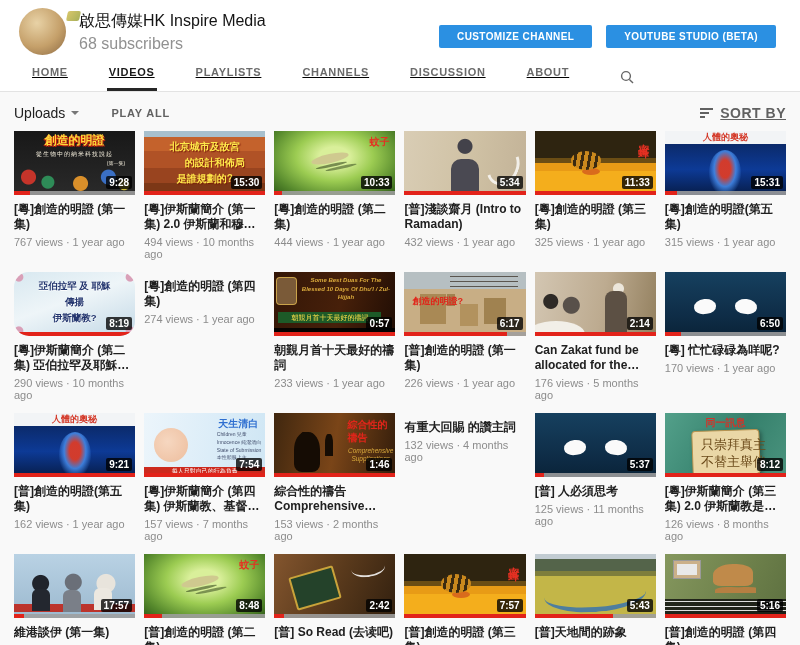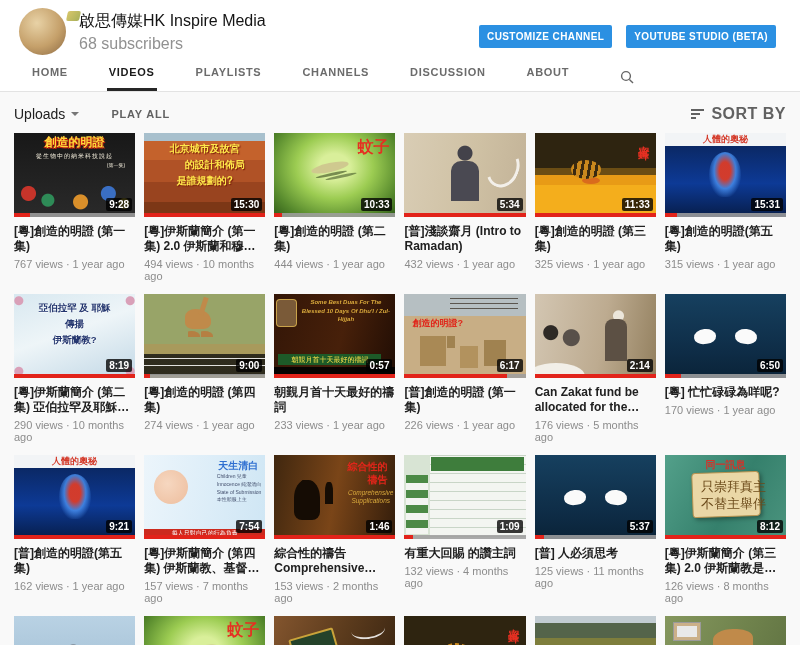--- a/index.html
+++ b/index.html
@@ -13,48 +13,48 @@
   .avatar { width:47px; height:47px; border-radius:50%; position:relative;
     background:radial-gradient(circle at 38% 32%, #e8d2a6, #c5a06a 55%, #97744a 90%);
     cursor:pointer; }
   .avatar::after { content:""; position:absolute; right:-14px; top:3px; width:13px; height:10px;
     background:linear-gradient(120deg,#d8c66a,#a8b05a); transform:skewX(-12deg); border-radius:2px; }
   .chan-name { font-size:16px; color:#141414; }
   .chan-subs { font-size:16px; color:#919191; margin-top:3px; }
   .chan-actions { display:flex; gap:14px; margin-top:17px; }
   .blue-btn { border:none; border-radius:2px; color:#fff; background:#2b90e2;
     font-family:inherit; font-size:10px; font-weight:bold; letter-spacing:.4px;
-    padding:6px 8px; cursor:pointer; }
+    padding:6px 18px; cursor:pointer; }
 
   
   .tabbar { background:#fff; display:flex; align-items:flex-end; padding:0 0 0 30px;
     border-bottom:1px solid #e3e3e3; height:32px; }
   .tab { font-size:11px; font-weight:bold; letter-spacing:.7px; color:#6b6b6b;
     padding:0 2px 10px; margin-right:37px; cursor:pointer; border-bottom:3px solid transparent; }
   .tab.active { color:#1a1a1a; border-bottom-color:#262626; }
   .search-btn { margin:0 0 7px 12px; cursor:pointer; display:inline-flex; }
 
   
   .toolbar { display:flex; align-items:center; padding:13px 14px 10px 14px; }
   .uploads { font-size:14px; color:#202020; cursor:pointer; display:flex; align-items:center; gap:6px; }
   .caret { width:0; height:0; border-left:4px solid transparent; border-right:4px solid transparent;
     border-top:4px solid #777; display:inline-block; }
   .play-all { font-size:11px; font-weight:bold; letter-spacing:.8px; color:#616161;
     margin-left:32px; cursor:pointer; }
   .sort { margin-left:auto; display:flex; align-items:center; gap:7px; cursor:pointer;
-    font-size:16px; font-weight:bold; letter-spacing:.5px; color:#616161; }
+    font-size:14px; font-weight:bold; letter-spacing:.5px; color:#616161;text-decoration:underline; }
   .sort-icon { display:inline-flex; flex-direction:column; gap:2px; }
   .sort-icon i { display:block; height:2px; background:#616161; }
   .sort-icon i:nth-child(1){width:13px;} .sort-icon i:nth-child(2){width:9px;} .sort-icon i:nth-child(3){width:5px;}
 
   
   .grid { display:grid; grid-template-columns:repeat(6,1fr); column-gap:9px; row-gap:12px;
     padding:0 14px; }
   .card { width:100%; }
-  .thumb { position:relative; height:84px; width:100%; background:#222; overflow:hidden; cursor:pointer; }
+  .thumb { position:relative; height:64px; width:100%; background:#222; overflow:hidden; cursor:pointer; }
   .dur { position:absolute; right:3px; bottom:6px; z-index:4; background:rgba(0,0,0,.78);
     color:#fff; font-size:10px; font-weight:bold; padding:1px 3px; border-radius:2px; }
   .pbar { position:absolute; left:0; right:0; bottom:0; height:4px; z-index:3;
     background:rgba(158,158,158,.88); }
   .pfill { height:100%; background:#e2231a; }
   .vtitle { margin:7px 0 4px; font-size:12px; line-height:15px; color:#202020; font-weight:bold;
     display:-webkit-box; -webkit-line-clamp:2; -webkit-box-orient:vertical; overflow:hidden; cursor:pointer; }
   .vmeta { font-size:11px; color:#8c8c8c; }
   .vmeta .dot { margin:0 3px; }
 
@@ -76,21 +76,21 @@
 
   .th-palace { background:linear-gradient(#a8c0cd 0 10%, #c4622c 10% 32%, #b05226 32% 58%, #99441f 58% 82%, #7c3716 82%); }
   .th-palace .tt { left:0; right:0; text-align:center; color:#ffe84a; font-weight:bold;
     font-size:10px; text-shadow:1px 1px 1px #7a1a08; }
   .th-palace .t0 { top:9px; } .th-palace .t1 { top:25px;margin-left:20px; } .th-palace .t2 { top:41px; }
 
   .th-mosquito { background:radial-gradient(ellipse at 50% 40%, #d9ef9a 0 18%, #9ccc52 45%, #55882c 78%, #2f5b18); }
   .th-mosquito::before { content:""; position:absolute; left:30%; top:36%; width:38px; height:9px;
     background:#cfc98f; border-radius:50%; transform:rotate(-12deg);
     box-shadow:0 7px 0 -3px rgba(40,60,20,.55), 9px 11px 0 -3px rgba(40,60,20,.5); }
-  .th-mosquito .t0 { top:4px; right:6px; color:#e53022; font-size:16px; font-weight:bold; }
+  .th-mosquito .t0 { top:4px; right:6px; color:#e53022; font-size:10px; font-weight:bold; }
 
   .th-ramadan { background:
     radial-gradient(circle at 50% 24%, #43424a 0 7px, transparent 8px),
     linear-gradient(100deg,#d9cdb5,#cfc1a4 55%,#c2b297); text-decoration: underline; }
   .th-ramadan::before { content:""; position:absolute; left:calc(50% - 14px); top:28px;
     width:28px; height:40px; background:#4a4952; border-radius:10px 10px 0 0; }
   .th-ramadan::after { content:""; position:absolute; right:7px; top:15px; width:26px; height:34px;
     border-radius:50%; border:3px solid rgba(255,255,255,.78); border-left-color:transparent;
     border-top-color:transparent; transform:rotate(22deg); }
 
@@ -106,21 +106,21 @@
   .th-body::after { content:""; position:absolute; left:calc(50% - 16px); top:19px; width:32px; height:45px;
     border-radius:50% 50% 40% 40%;
     background:radial-gradient(ellipse at 50% 42%, rgba(220,60,40,.95) 0 24%, rgba(70,140,235,.85) 48%, rgba(20,70,180,0) 75%); }
   .th-body .t0 { top:1px; left:0; right:0; text-align:center; color:#d43a2a; font-size:9px; font-weight:bold; }
 
   .th-abraham { background:
     radial-gradient(circle at 4% 8%, #d9a0b8 0 4px, transparent 5px),
     radial-gradient(circle at 96% 8%, #d9a0b8 0 4px, transparent 5px),
     radial-gradient(circle at 4% 92%, #d9a0b8 0 4px, transparent 5px),
     radial-gradient(circle at 96% 92%, #d9a0b8 0 4px, transparent 5px),
-    linear-gradient(160deg,#d8e8f0,#eef5f8 45%,#c2d8e6); }
+    linear-gradient(160deg,#d8e8f0,#eef5f8 45%,#c2d8e6); border-radius: 15px; }
   .th-abraham .tt { left:0; right:0; text-align:center; color:#23356e; font-weight:bold;
     font-size:9.5px; text-shadow:0 1px 0 rgba(255,255,255,.8); }
   .th-abraham .t0 { top:8px; } .th-abraham .t1 { top:24px; } .th-abraham .t2 { top:40px; }
 
   .th-giraffe { background:
     linear-gradient(transparent 0 76%, rgba(255,255,255,.85) 76% 77.5%, transparent 77.5% 84%, rgba(255,255,255,.85) 84% 85.5%, transparent 85.5%),
     linear-gradient(transparent 0 72%, rgba(12,12,12,.78) 72% 97%, transparent 97%),
     linear-gradient(#98a468 0 60%, #a89a5c 60%); }
   .th-giraffe::before { content:""; position:absolute; left:34%; top:18%; width:26px; height:20px;
     background:#c08a4a; border-radius:40% 60% 30% 30%;
@@ -167,21 +167,21 @@
     border-radius:50%; background:radial-gradient(circle at 40% 40%, #f6d7c0, #edbd9d); }
   .th-baby::after { content:""; position:absolute; left:0; right:0; bottom:0; height:10px; background:#cc2a1e; }
   .th-baby .t0 { top:4px; right:7px; color:#2f6fd0; font-size:10px; font-weight:bold; }
   .th-baby .t1 { top:18px; right:4px; color:#44506e; font-size:5px; text-align:left; line-height:1.55; }
   .th-baby .t2 { bottom:1px; left:0; right:0; text-align:center; color:#fff; font-size:6px; z-index:3; }
 
   .th-pray { background:linear-gradient(100deg,#40270f,#7a4518 50%,#331d0b); }
   .th-pray::before { content:""; position:absolute; left:16%; top:30%; width:26px; height:40px;
     background:#150c04; border-radius:45% 45% 8px 8px;
     box-shadow:22px -7px 0 -9px #150c04, -3px -9px 0 -9px #150c04; }
-  .th-pray .t0 { top:5px; right:8px; color:#e0251a; font-size:10px; font-weight:bold; text-align:right; }
+  .th-pray .t0 { top:5px; right:8px; color:#e0251a; font-size:10px; font-weight:bold; text-align:left; }
   .th-pray .t1 { top:34px; right:2px; color:#d9a93c; font-size:6.5px; font-style:italic; text-align:center; }
 
   .th-table { background:
     linear-gradient(90deg,#d8e4d4 0 21%, transparent 21%),
     repeating-linear-gradient(rgba(90,130,90,.28) 0 1px, transparent 1px 9px),
     #f3f5f1; }
   .th-table::before { content:""; position:absolute; top:2px; left:22%; right:2px; height:14px; background:#3e7d3c; }
   .th-table::after { content:""; position:absolute; top:20px; left:2px; width:18%; bottom:5px;
     background:repeating-linear-gradient(#4c8a46 0 8px, #f3f5f1 8px 15px); }
 
@@ -233,21 +233,21 @@
       <div class="chan-subs">68 subscribers</div>
     </div>
   </div>
   <div class="chan-actions">
     <button class="blue-btn">CUSTOMIZE CHANNEL</button>
     <button class="blue-btn">YOUTUBE STUDIO (BETA)</button>
   </div>
 </div>
 
 <div class="tabbar">
-  <div id="tabs" style="display:flex;align-items:center;">
+  <div id="tabs" style="display:flex;align-items:center;text-decoration:underline;">
       <div class="tab">HOME</div>
       <div class="tab active">VIDEOS</div>
       <div class="tab">PLAYLISTS</div>
       <div class="tab">CHANNELS</div>
       <div class="tab">DISCUSSION</div>
       <div class="tab">ABOUT</div>
     </div>
   <span class="search-btn">
     <svg width="14" height="14" viewBox="0 0 14 14">
       <circle cx="6" cy="6" r="4.4" fill="none" stroke="#666" stroke-width="1.4"></circle>
@@ -363,26 +363,20 @@
       <div class="pbar">
         <div class="pfill" style="width: 100%;"></div>
       </div>
     </div>
     <div class="vtitle">[粵]伊斯蘭簡介 (第二集) 亞伯拉罕及耶穌所傳揚的就是順...</div>
     <div class="vmeta">
       <span class="views">290 views</span><span class="dot">·</span><span class="age">10 months ago</span>
     </div>
   </div>
     <div class="card">
-    <div class="thumb th-giraffe">
-      <span class="dur">9:00</span>
-      <div class="pbar">
-        <div class="pfill" style="width: 5%;"></div>
-      </div>
-    </div>
     <div class="vtitle">[粵]創造的明證 (第四集)</div>
     <div class="vmeta">
       <span class="views">274 views</span><span class="dot">·</span><span class="age">1 year ago</span>
     </div>
   </div>
     <div class="card">
     <div class="thumb th-duas">
       <span class="tt t0">Some Best Duas For The Blessed 10 Days Of Dhu'l / Zul-Hijjah</span>
         <span class="tt t1">朝覲月首十天最好的禱詞</span>
         <span class="dur">0:57</span>
@@ -473,26 +467,20 @@
       <div class="pbar">
         <div class="pfill" style="width: 100%;"></div>
       </div>
     </div>
     <div class="vtitle">綜合性的禱告 Comprehensive Supplication</div>
     <div class="vmeta">
       <span class="views">153 views</span><span class="dot">·</span><span class="age">2 months ago</span>
     </div>
   </div>
     <div class="card">
-    <div class="thumb th-table">
-      <span class="dur">1:09</span>
-      <div class="pbar">
-        <div class="pfill" style="width: 7%;"></div>
-      </div>
-    </div>
     <div class="vtitle">有重大回賜 的讚主詞</div>
     <div class="vmeta">
       <span class="views">132 views</span><span class="dot">·</span><span class="age">4 months ago</span>
     </div>
   </div>
     <div class="card">
     <div class="thumb th-swans">
       <span class="dur">5:37</span>
       <div class="pbar">
         <div class="pfill" style="width: 8%;"></div>

